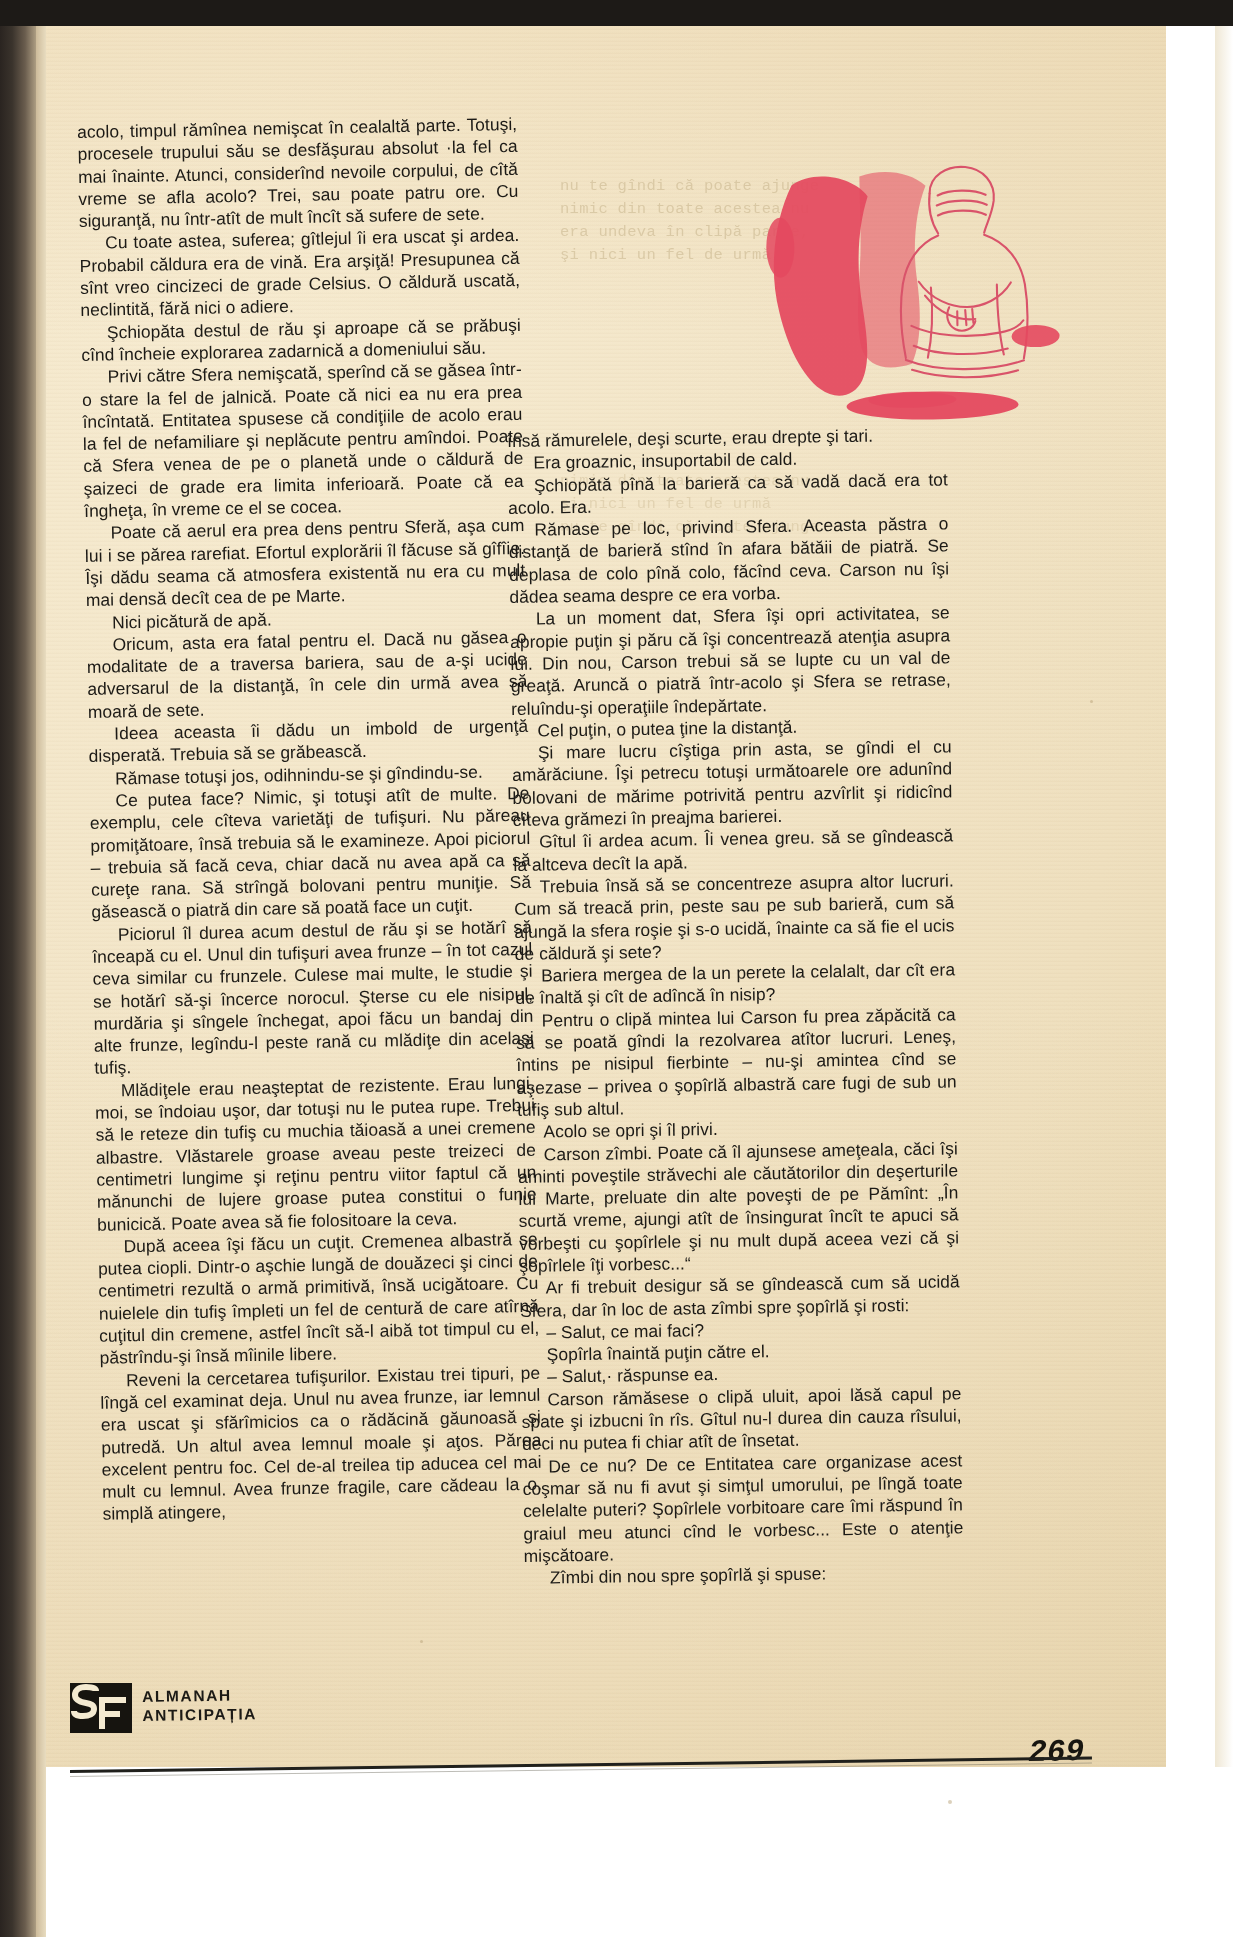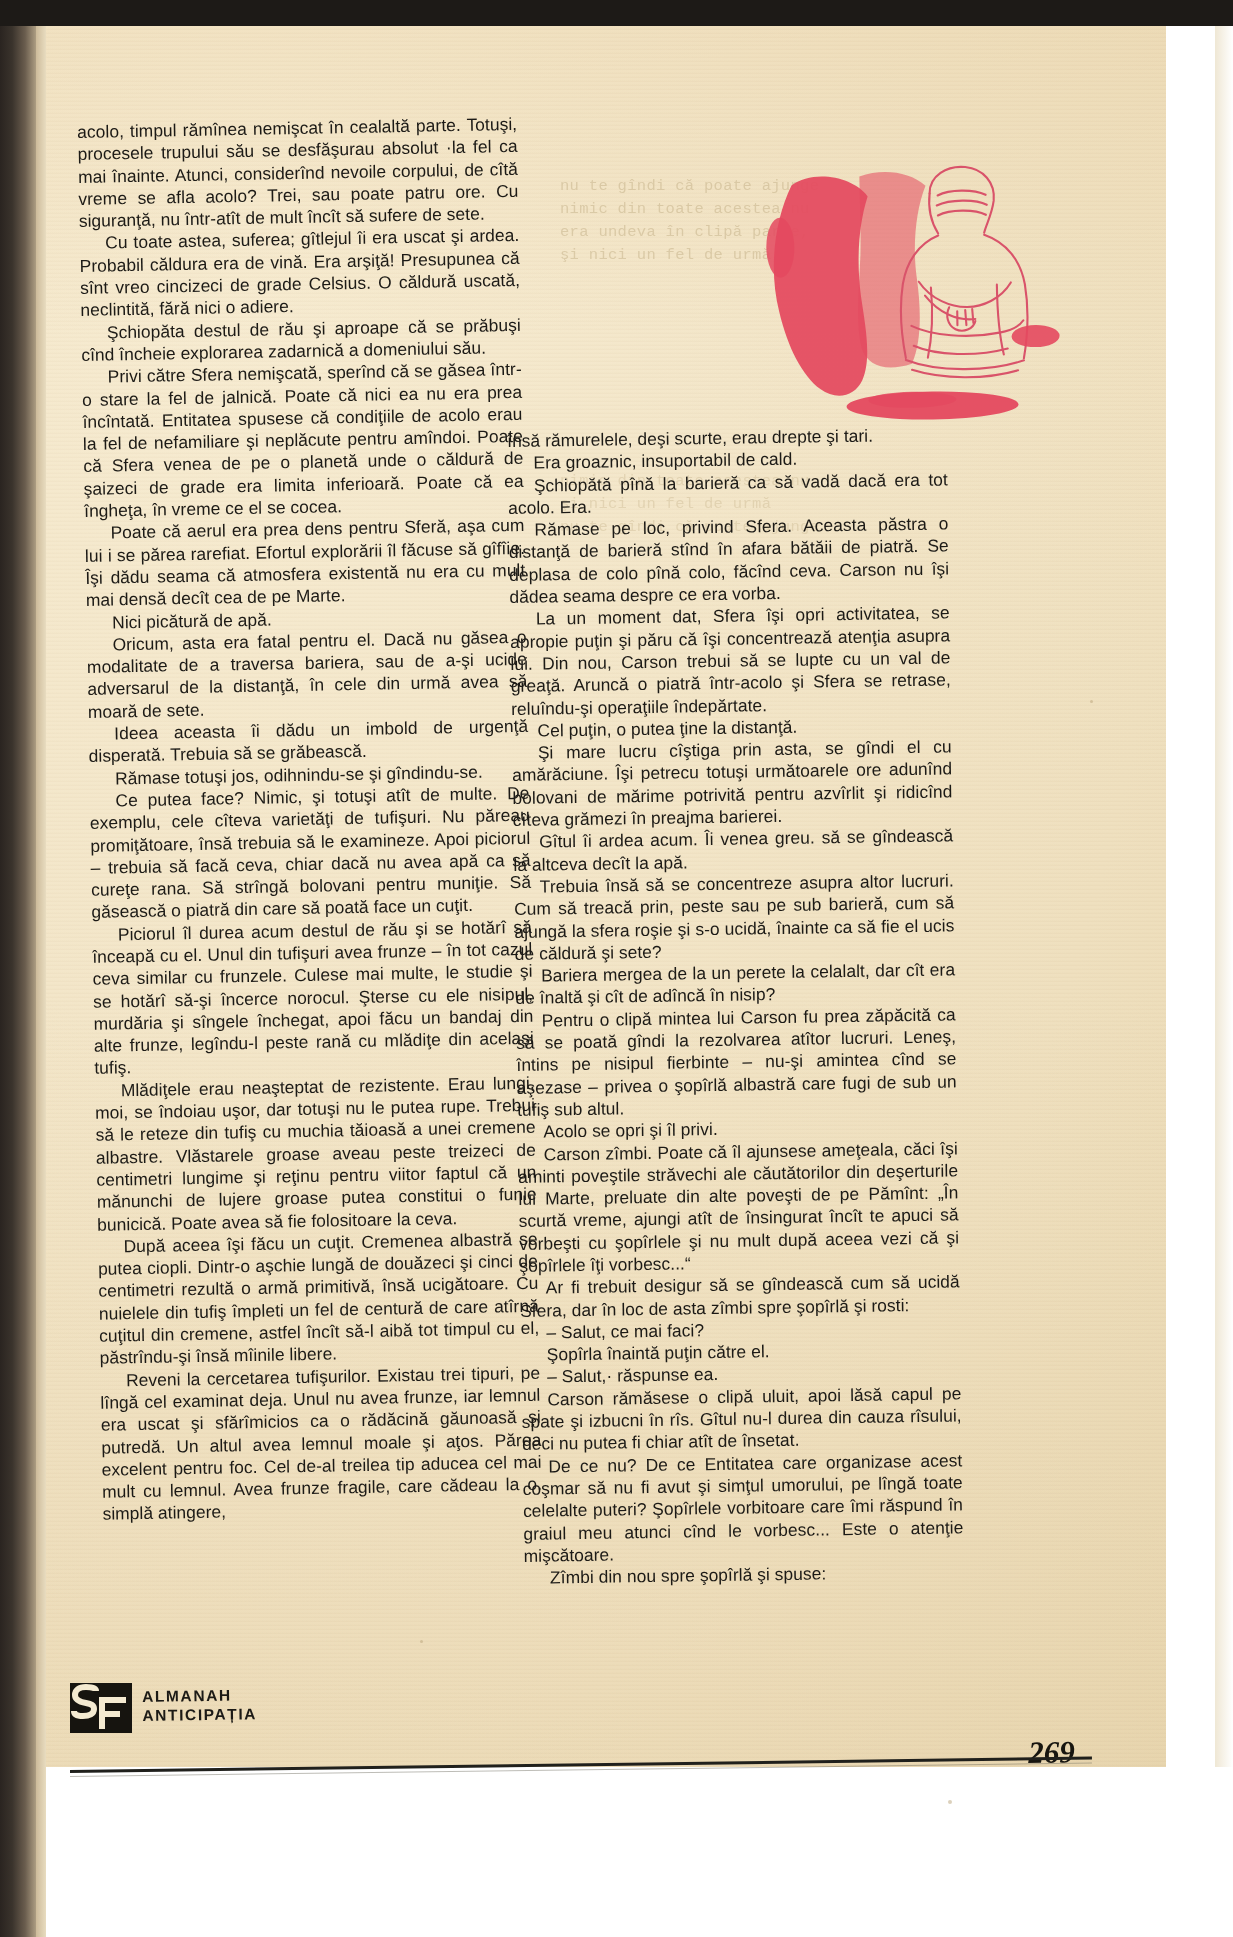--- a/index.html
+++ b/index.html
@@ -107,21 +107,21 @@
   #almanah{
     position:absolute;left:142px;top:1687px;
     font-family:"Liberation Sans", sans-serif;
     font-weight:bold;font-size:15.5px;line-height:19px;
     letter-spacing:1.6px;color:#1c1a16;
     transform:rotate(-0.9deg);transform-origin:0 0;
     pointer-events:auto;
   }
   #page-no{
     position:absolute;left:1028px;top:1735px;
-    font-family:Liberation Serif, serif;
+    font-family:Liberation Mono, monospace;
     font-style:italic;font-weight:bold;font-size:31px;color:#17150f;
     transform:rotate(-1deg);transform-origin:0 0;
     pointer-events:auto;
   }
   #rule{
     position:absolute;left:70px;top:1770px;width:1022px;height:3px;
     background:#20201c;transform:rotate(-0.75deg);transform-origin:0 0;
   }
   #rule2{
     position:absolute;left:70px;top:1776px;width:1022px;height:1px;

